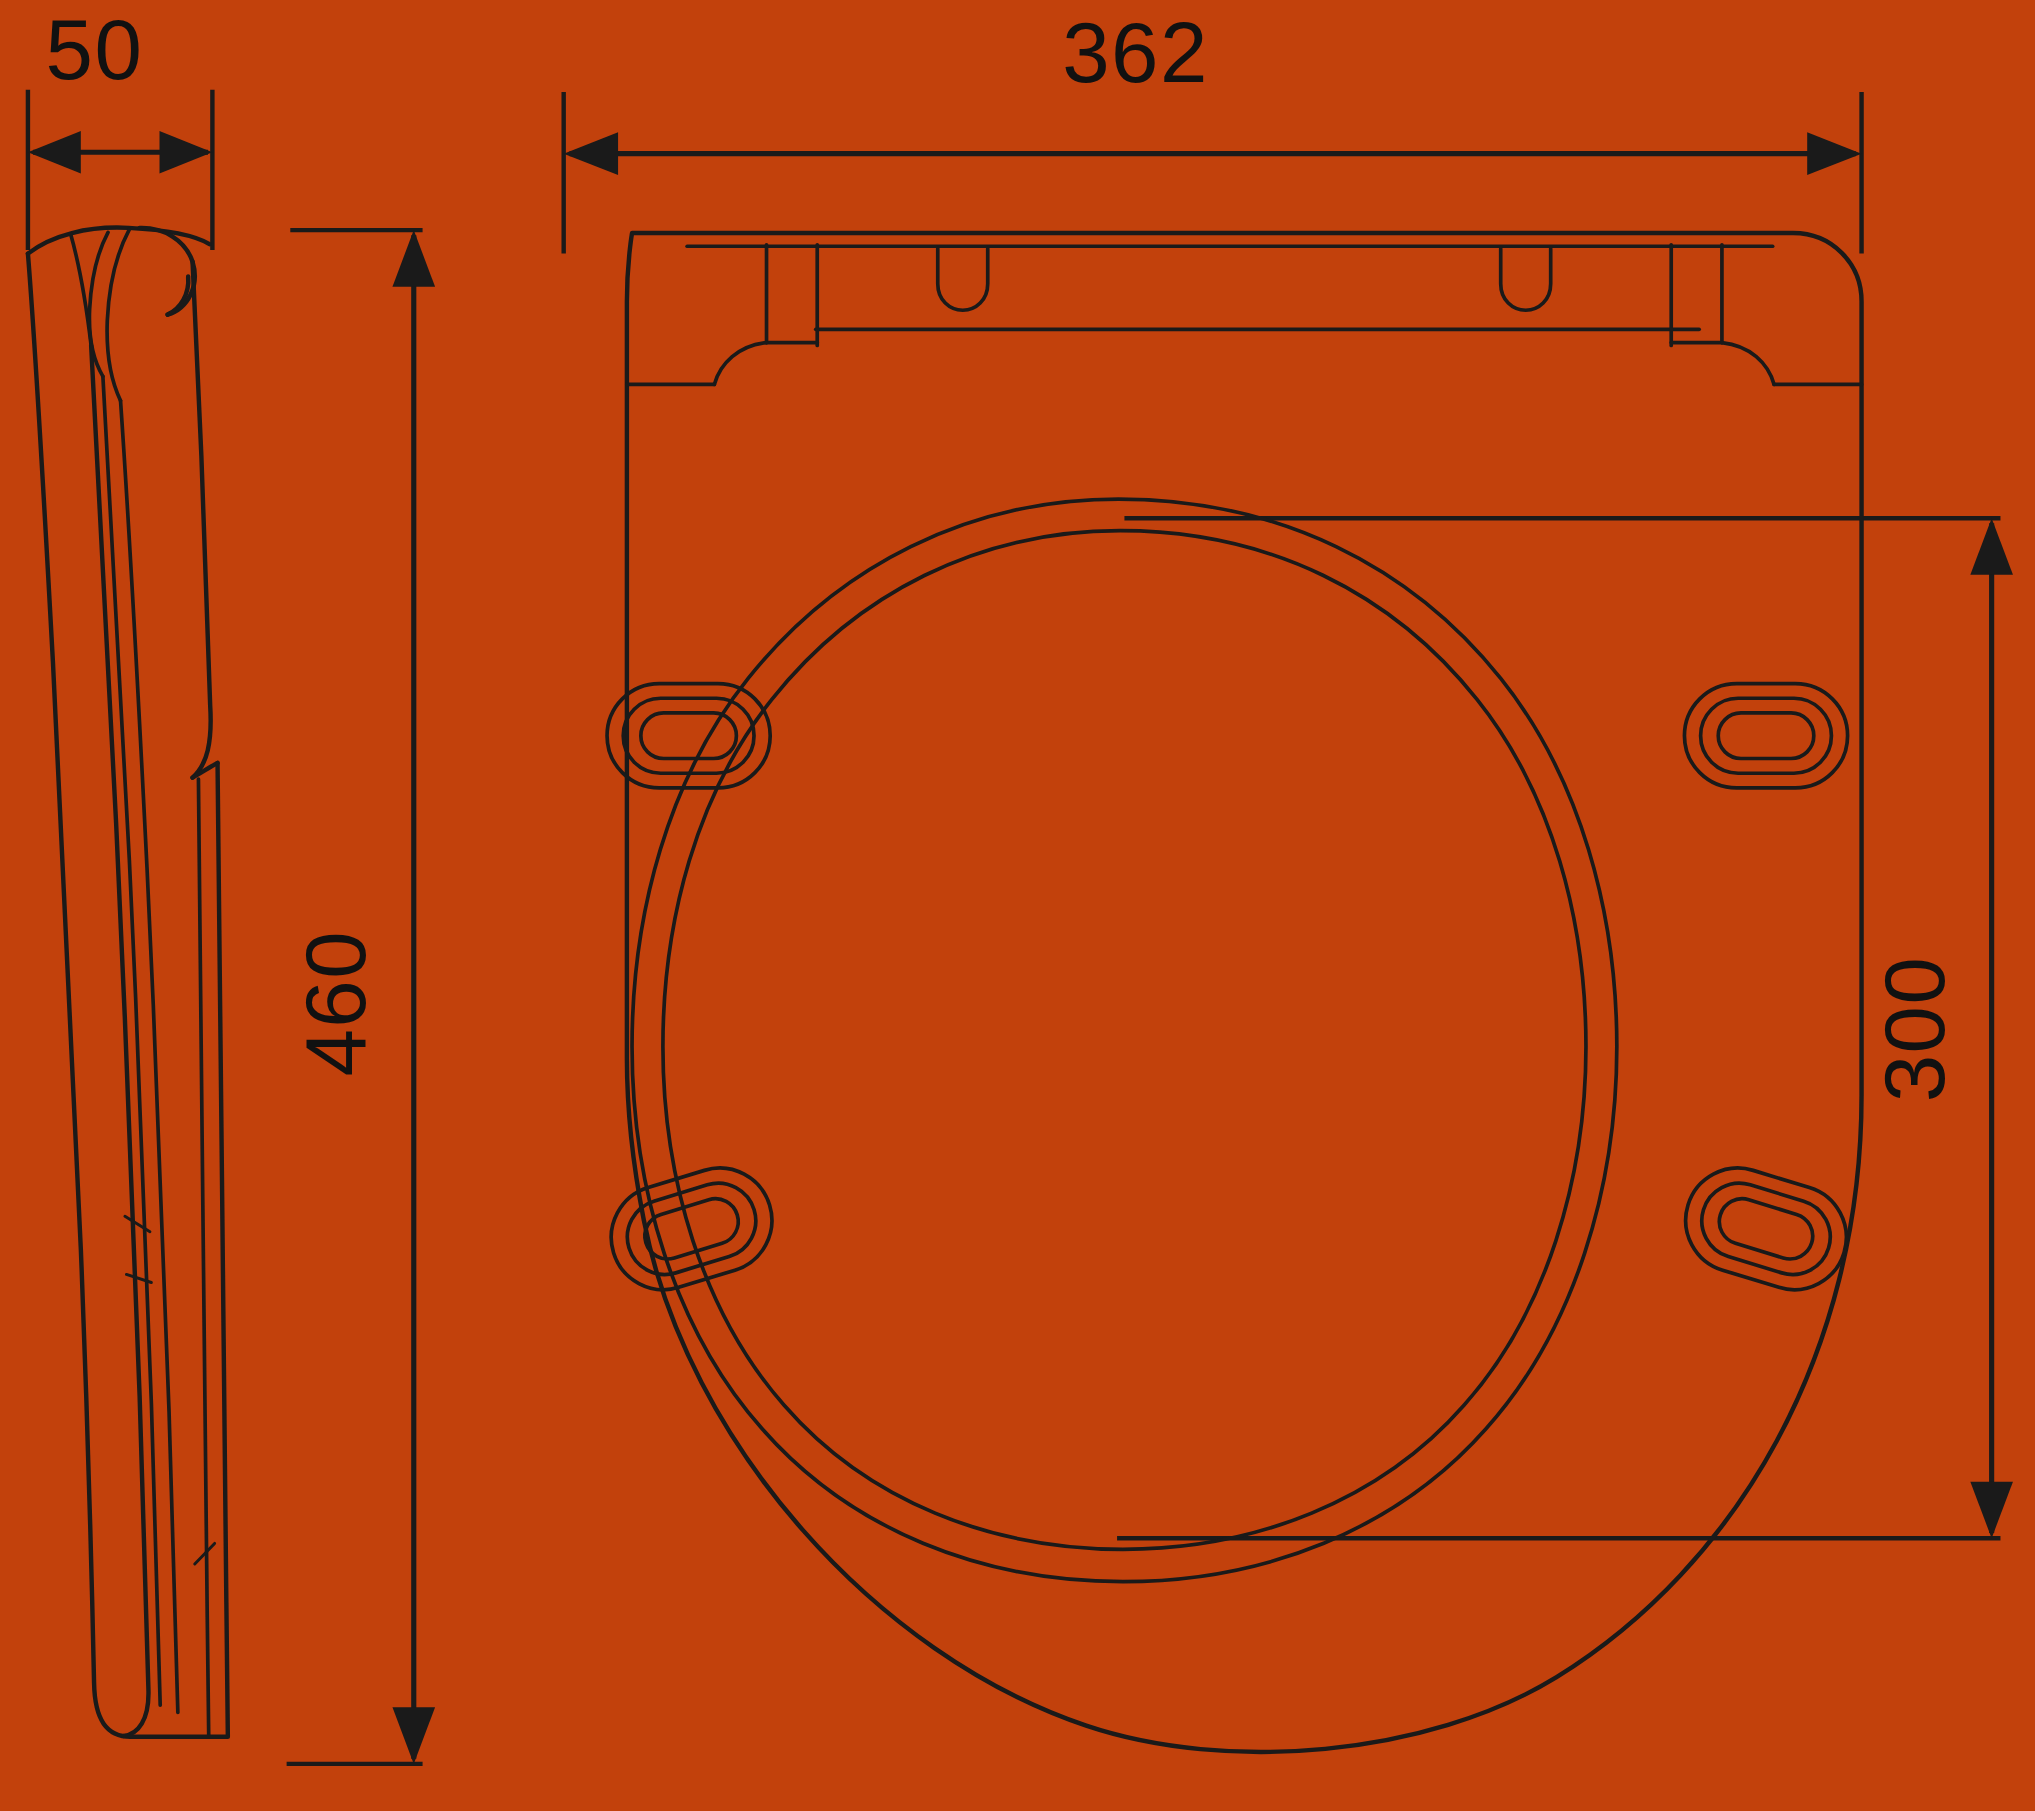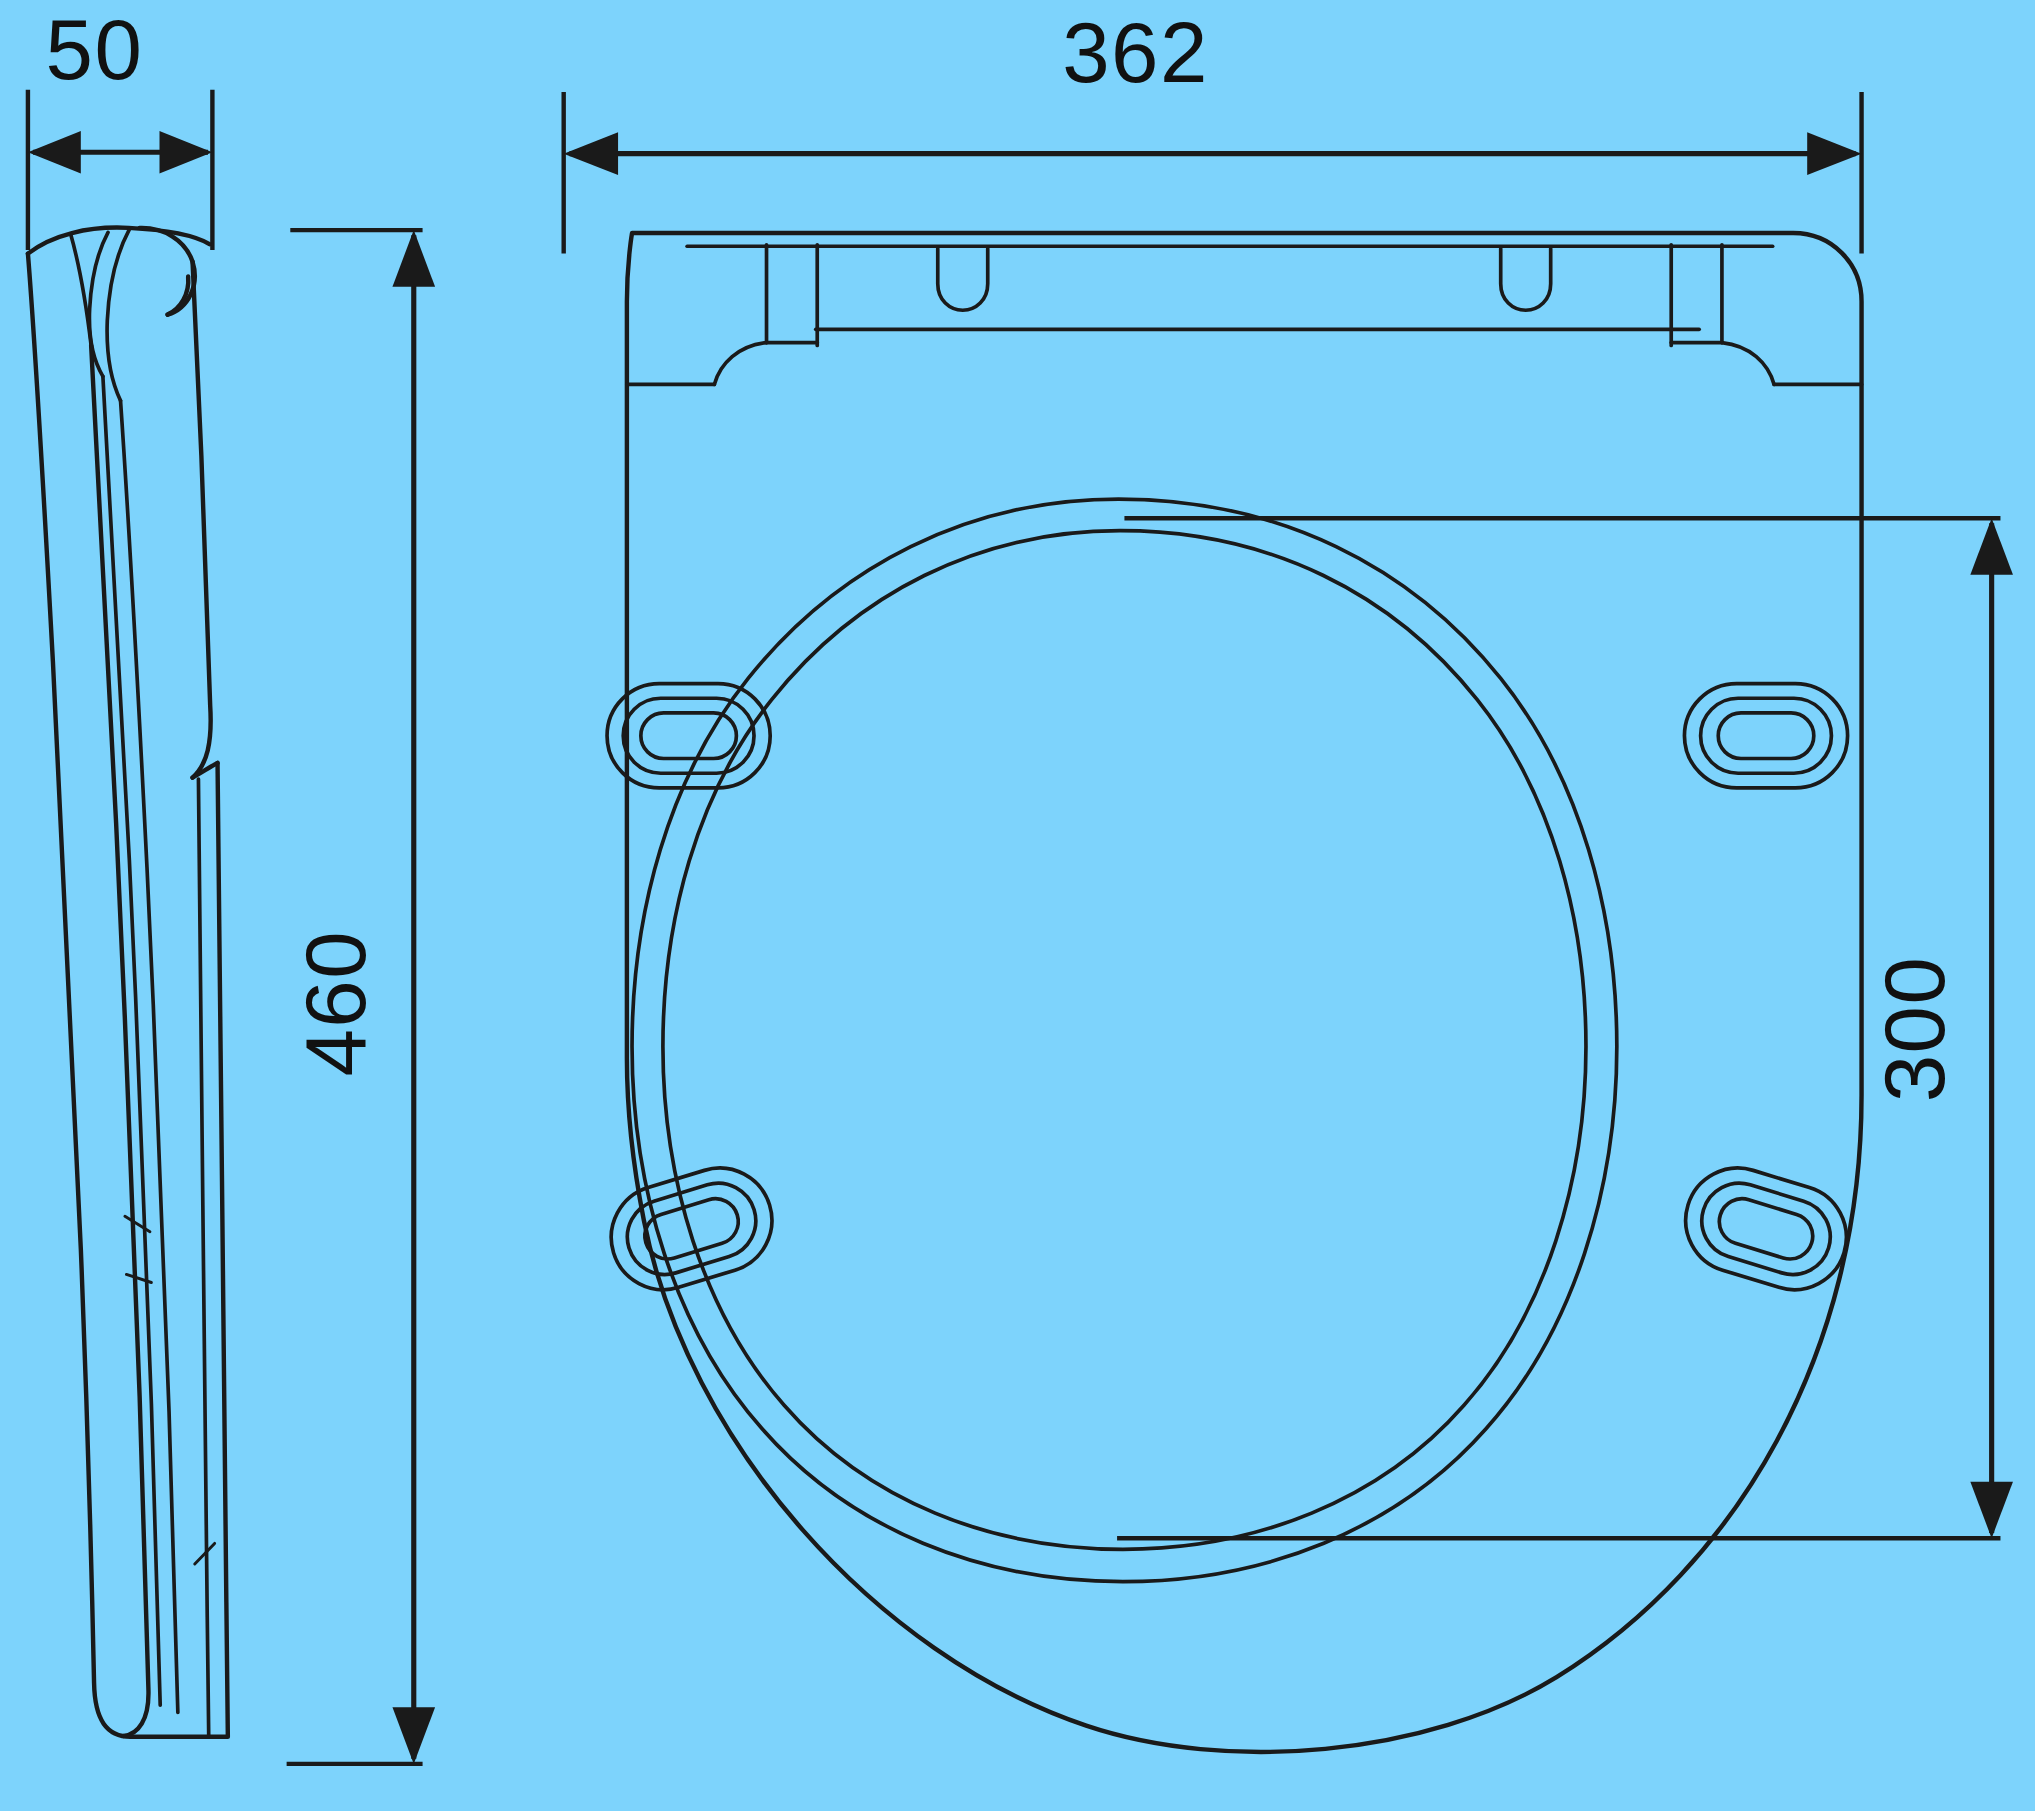--- a/index.html
+++ b/index.html
@@ -11,21 +11,21 @@
   body {
     font-family: "Liberation Sans", sans-serif;
     width: 2035px;
     height: 1811px;
     overflow: hidden;
   }
   #drawing-root {
     position: relative;
     width: 2035px;
     height: 1811px;
-    background: #7dd3fc;
+    background: #c2410c;
     text-align: center;
   }
   svg#cad {
     display: block;
     width: 2035px;
     height: 1811px;
   }
   .outline {
     fill: none;
     stroke: #1a1a1a;

